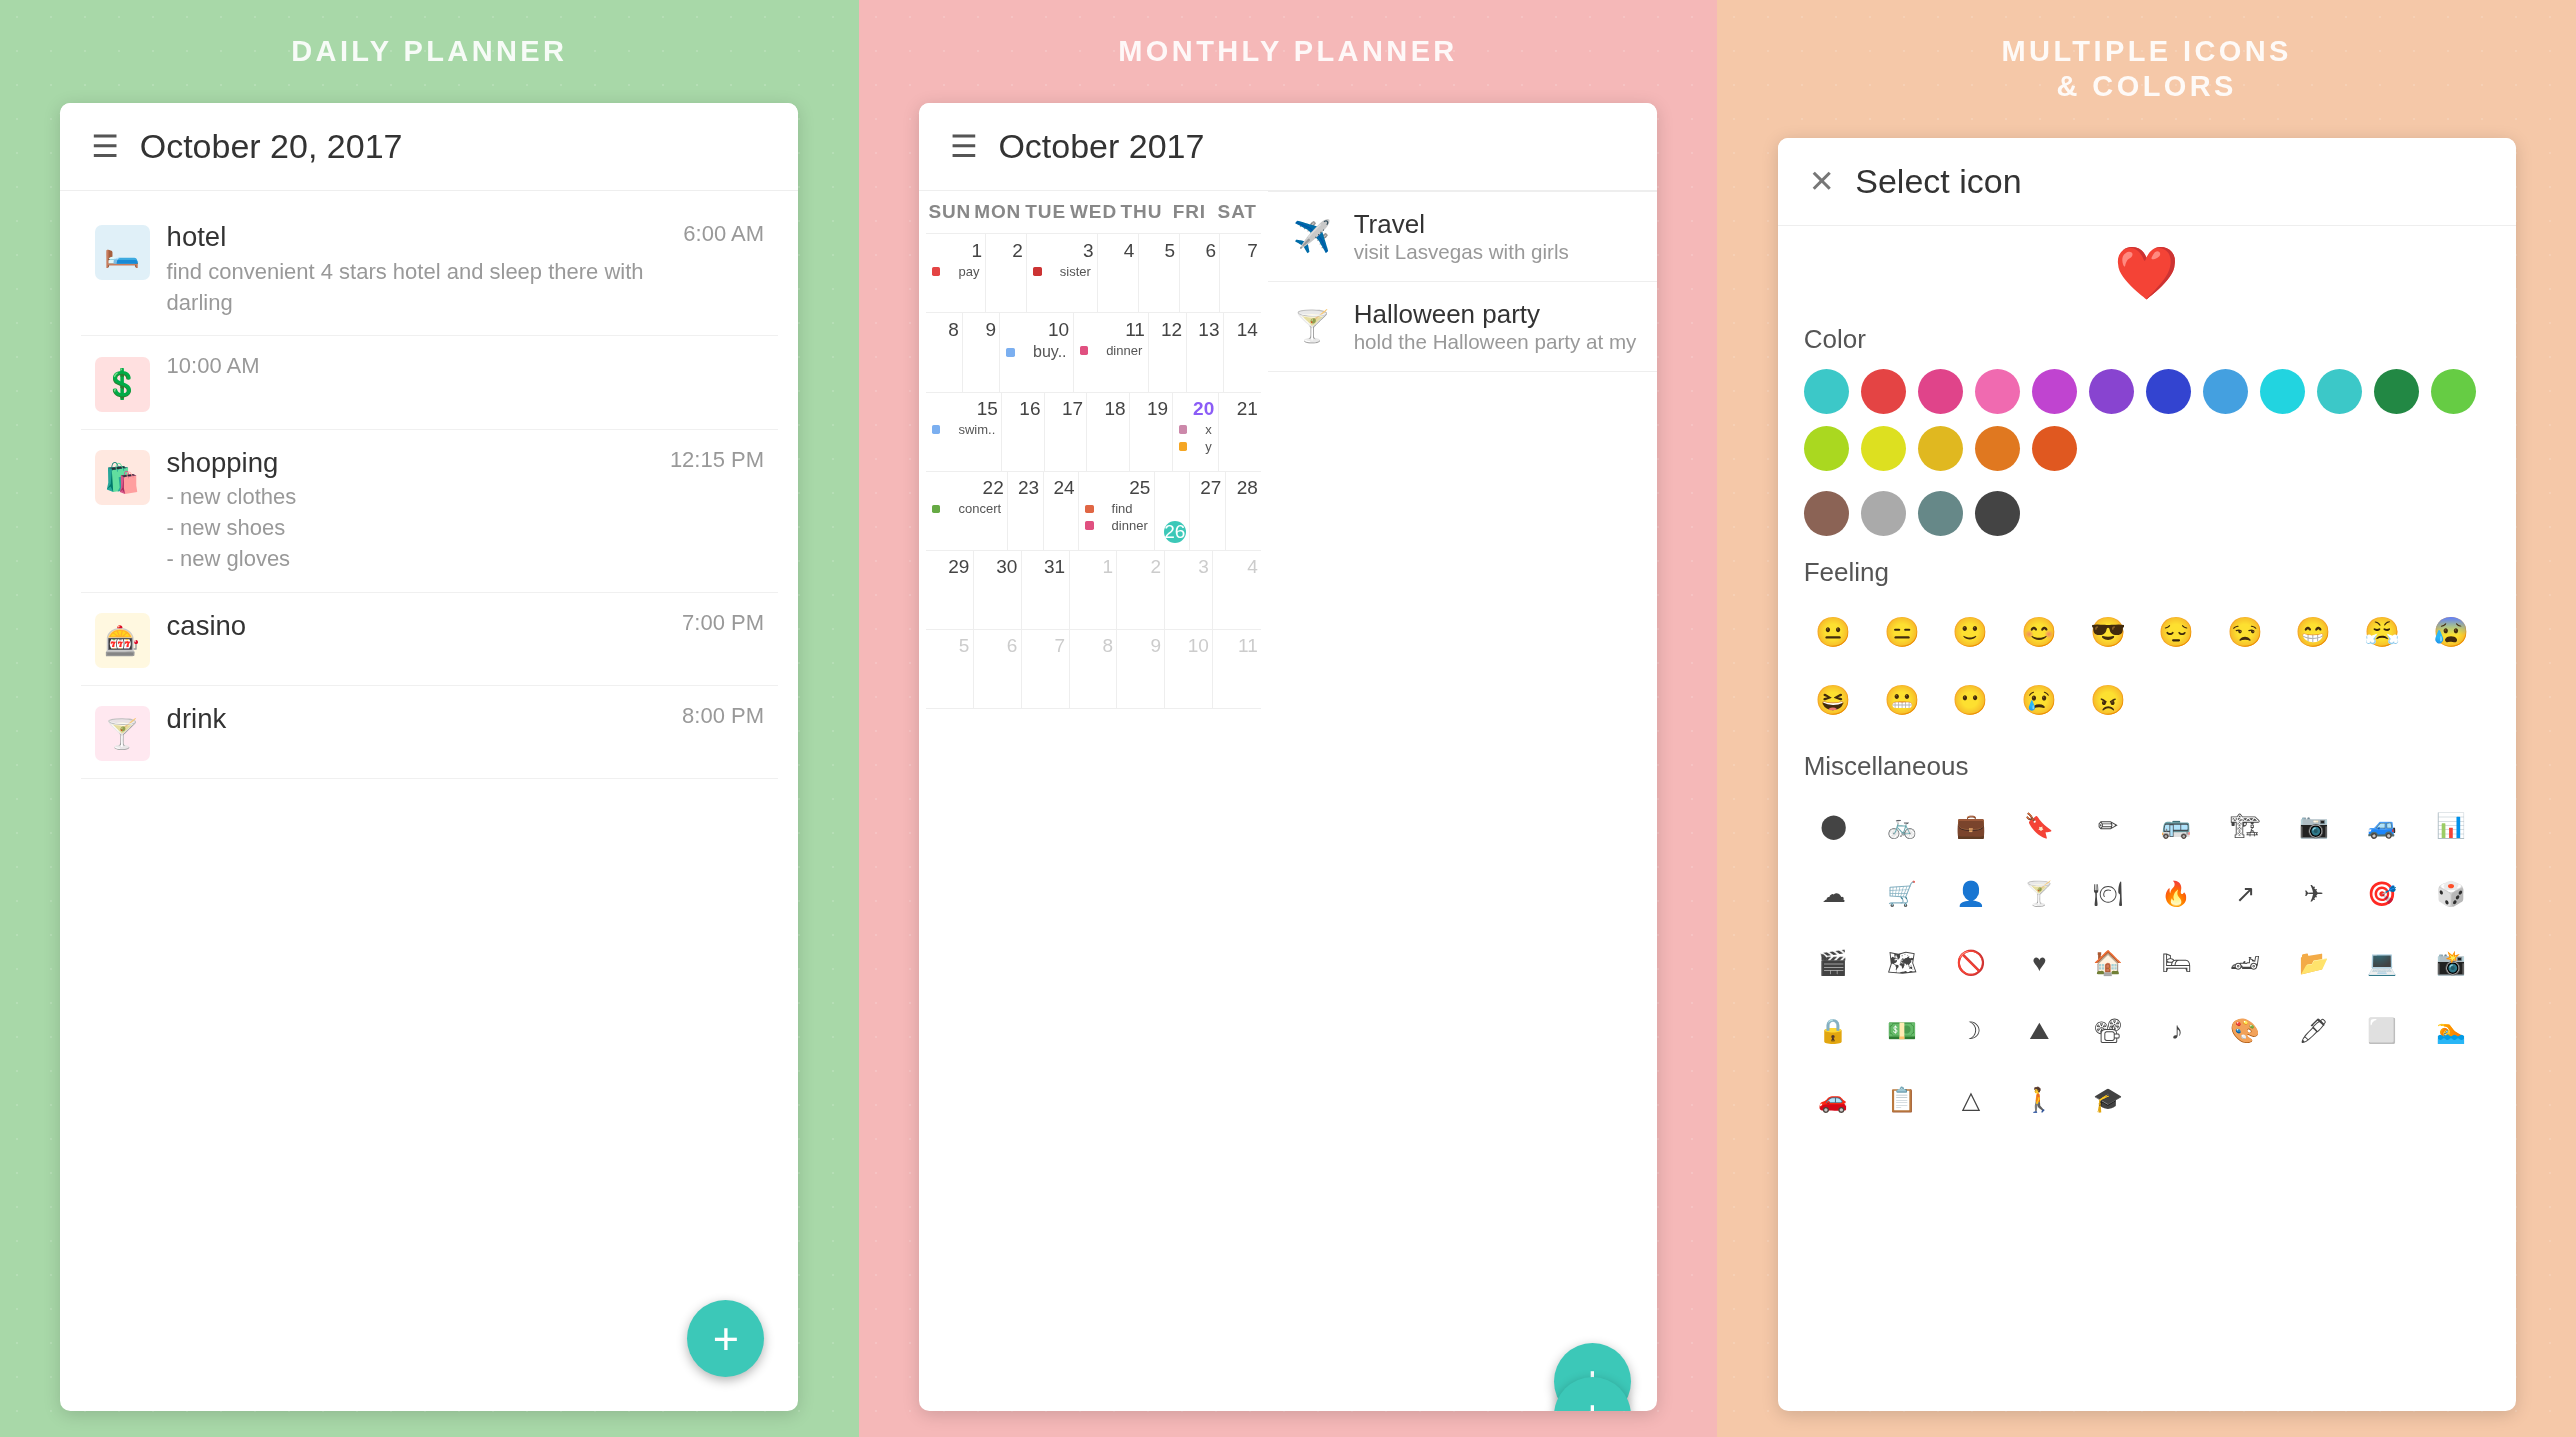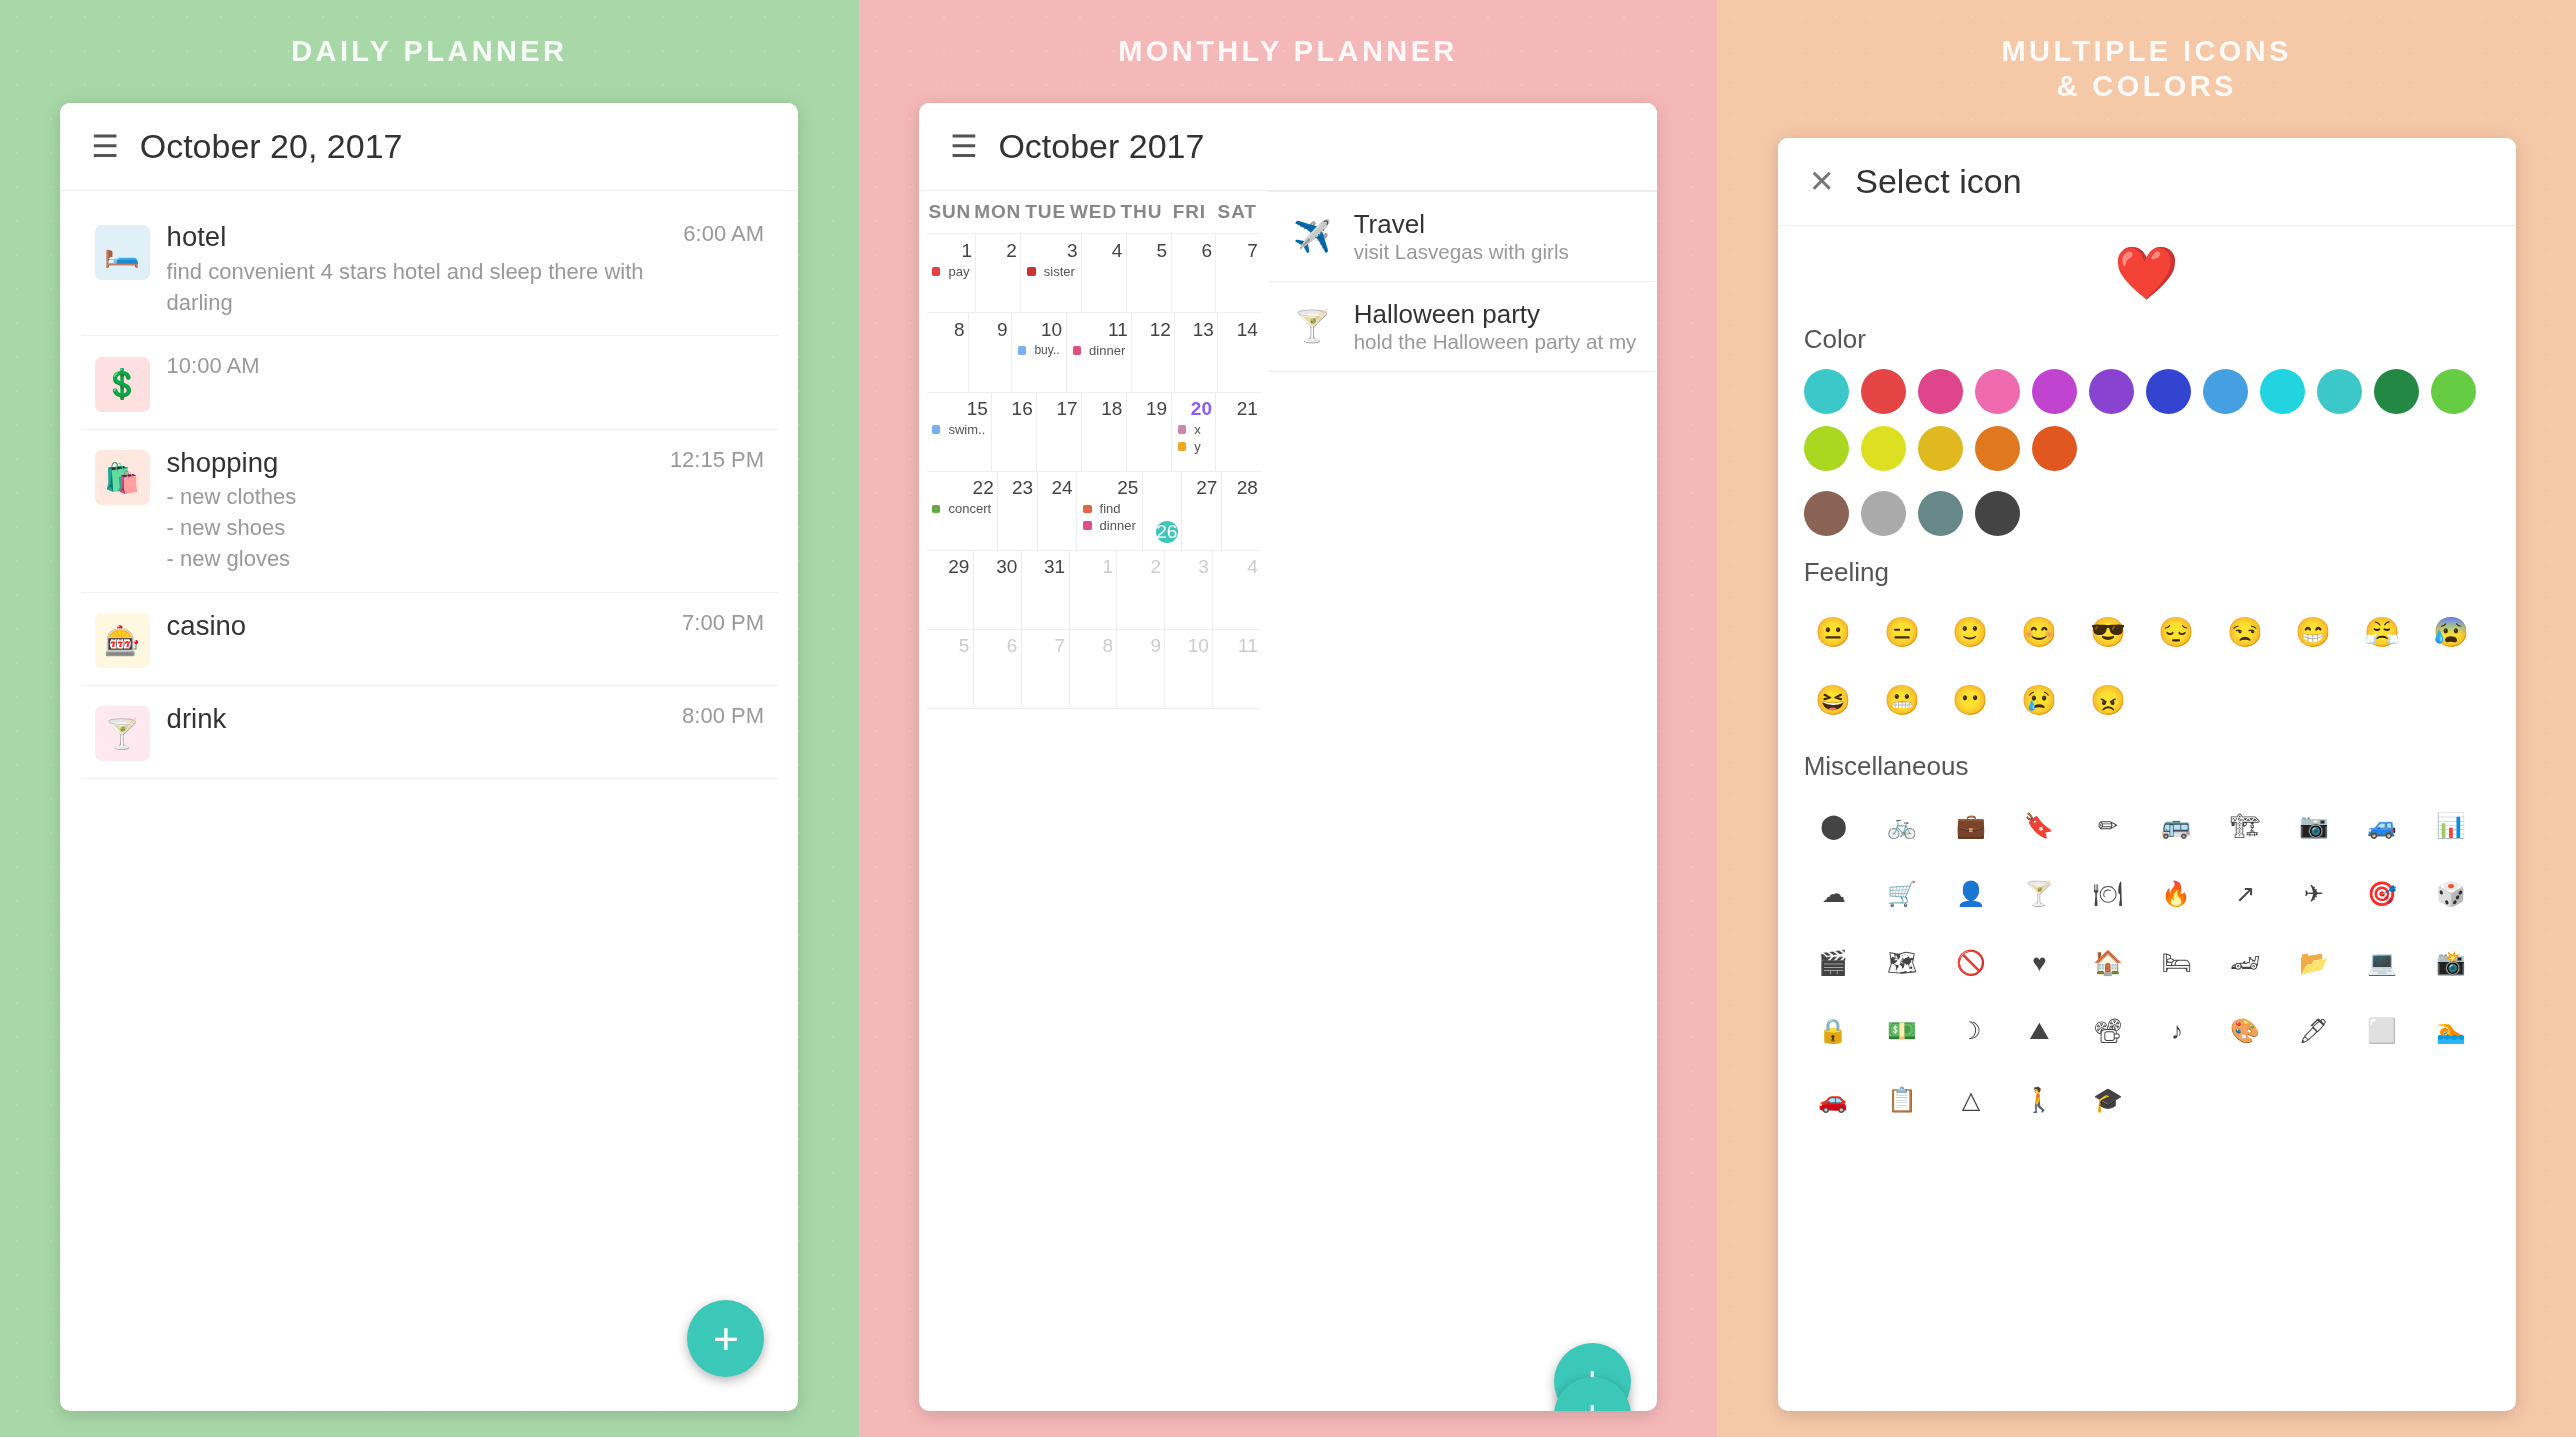--- a/index.html
+++ b/index.html
@@ -205,21 +205,21 @@
     .cal-event {
       font-size: 13.7px;
       border-radius: 2.6px;
       padding: 0.9px 2.6px;
       margin-top: 0;
       white-space: nowrap;
       overflow: hidden;
       text-overflow: ellipsis;
       display: flex;
       align-items: center;
-      gap: 8px;
+      gap: 18px;
     }
     .event-dot {
       width: 8.6px;
       height: 8.6px;
       border-radius: 1.7px;
       flex-shrink: 0;
     }
 
     
     .event-list {
@@ -407,21 +407,21 @@
               <div class="cal-cell">
                 <div class="cal-date">8</div>
               </div>
               <div class="cal-cell">
                 <div class="cal-date">9</div>
               </div>
               <div class="cal-cell">
                 <div class="cal-date">10</div>
                 <div class="cal-event">
                   <div class="event-dot" style="background:#7baff0"></div>
-                  <span style="font-size:12px;color:#555;">buy..</span>
+                  <span style="font-size:16px;color:#555;">buy..</span>
                 </div>
               </div>
               <div class="cal-cell">
                 <div class="cal-date">11</div>
                 <div class="cal-event">
                   <div class="event-dot" style="background:#e05080"></div>
                   <span style="font-size:13px;color:#555;">dinner</span>
                 </div>
               </div>
               <div class="cal-cell">

